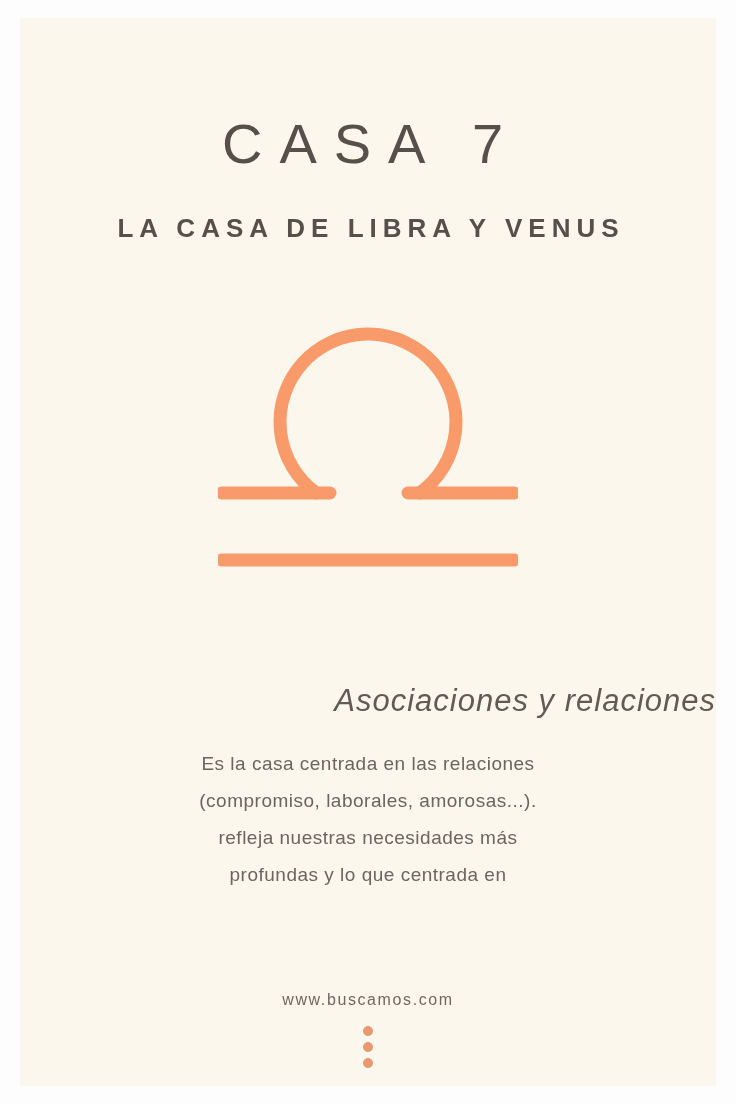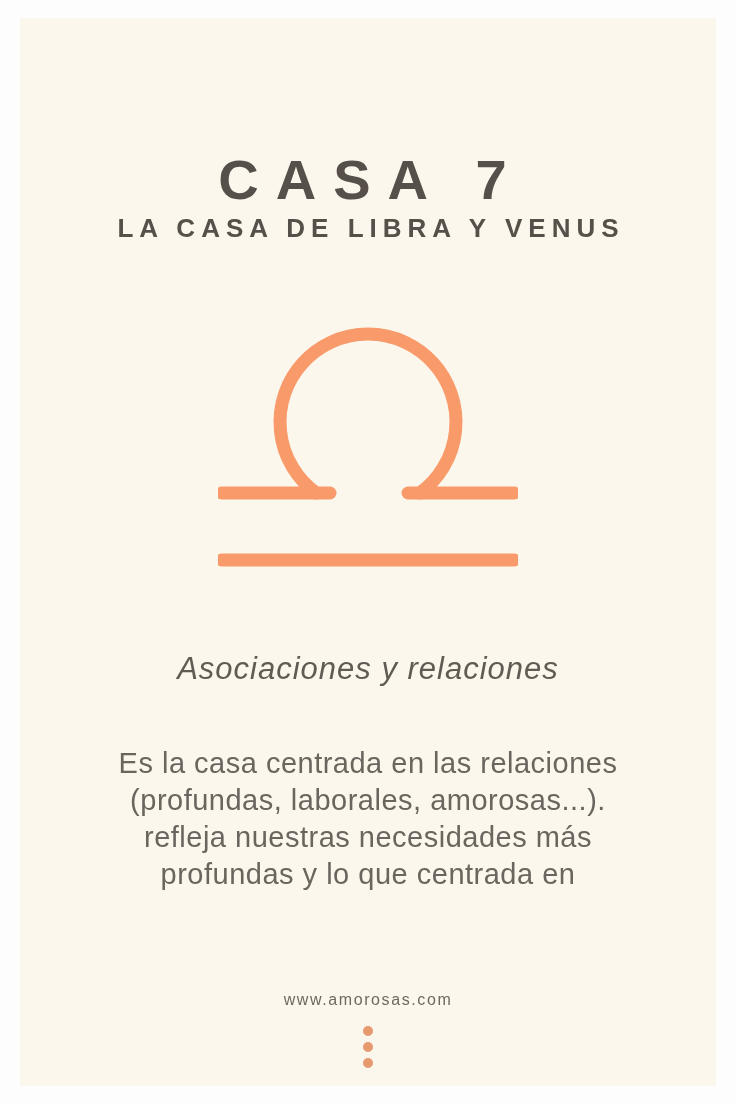--- a/index.html
+++ b/index.html
@@ -24,56 +24,56 @@
     background: var(--background);
   }
   .centered {
     position: absolute;
     left: 0; width: 100%;
     text-align: center;
   }
   .title {
     top: 96px;
     font-size: 56px;
-    font-weight: 700;
+    font-weight: 400;
     letter-spacing: 17px;
     padding-left: 6px; 
     color: var(--heading);
     line-height: 60px;
-    margin-top: 36px;
   }
   .subtitle {
     top: 194px;
     font-size: 26px;
     font-weight: 700;
     letter-spacing: 6px;
     padding-left: 6px;
     color: var(--heading);
     line-height: 32px;
   }
   .symbol-wrap {
     position: absolute;
     top: 295px;
     left: 198px;
     width: 300px;
     height: 260px;
     color: var(--accent-orange);
   }
   .tagline {
-    top: 630px;
+    top: 662px;
     font-size: 31px;
     font-style: italic;
     font-weight: 300;
     letter-spacing: 1px;
     color: #615B55;
     line-height: 42px;
+    text-align: right;
   }
   .body-text {
     top: 727px;
-    font-size: 29px;
+    font-size: 19px;
     font-weight: 300;
     letter-spacing: 0.5px;
     color: var(--body-text);
     line-height: 37px;
   }
   .website {
     top: 972px;
     font-size: 16px;
     letter-spacing: 1.6px;
     color: #6E6861;
@@ -111,26 +111,26 @@
       <line x1="4" y1="180" x2="112" y2="180"></line>
       <line x1="190" y1="180" x2="296" y2="180"></line>
       <line x1="4" y1="247" x2="296" y2="247"></line>
     </svg>
   </div>
 
   <div class="centered tagline">Asociaciones y relaciones</div>
 
   <div class="centered body-text">
     <div>Es la casa centrada en las relaciones</div>
-    <div>(profundas, laborales, amorosas...).</div>
+    <div>(compromiso, laborales, amorosas...).</div>
     <div>refleja nuestras necesidades más</div>
     <div>profundas y lo que centrada en</div>
   </div>
 
-  <div class="centered website">www.amorosas.com</div>
+  <div class="centered website">www.buscamos.com</div>
 
   <div class="dots">
     <span class="dot"></span>
     <span class="dot"></span>
     <span class="dot"></span>
   </div>
 
 </div>
 
 </body></html>

